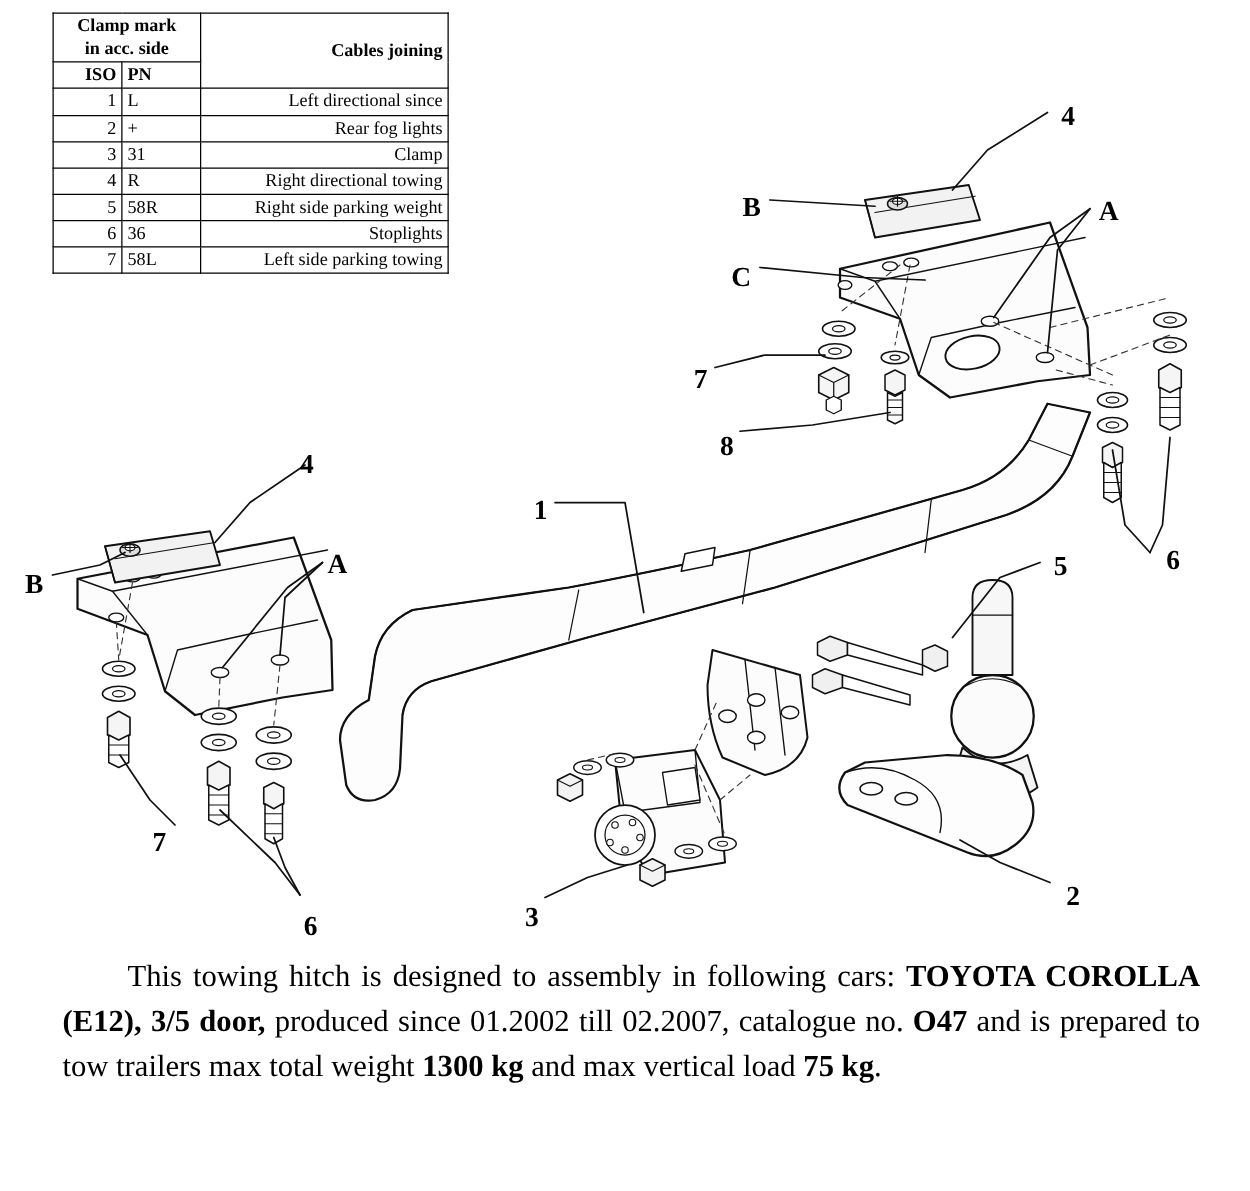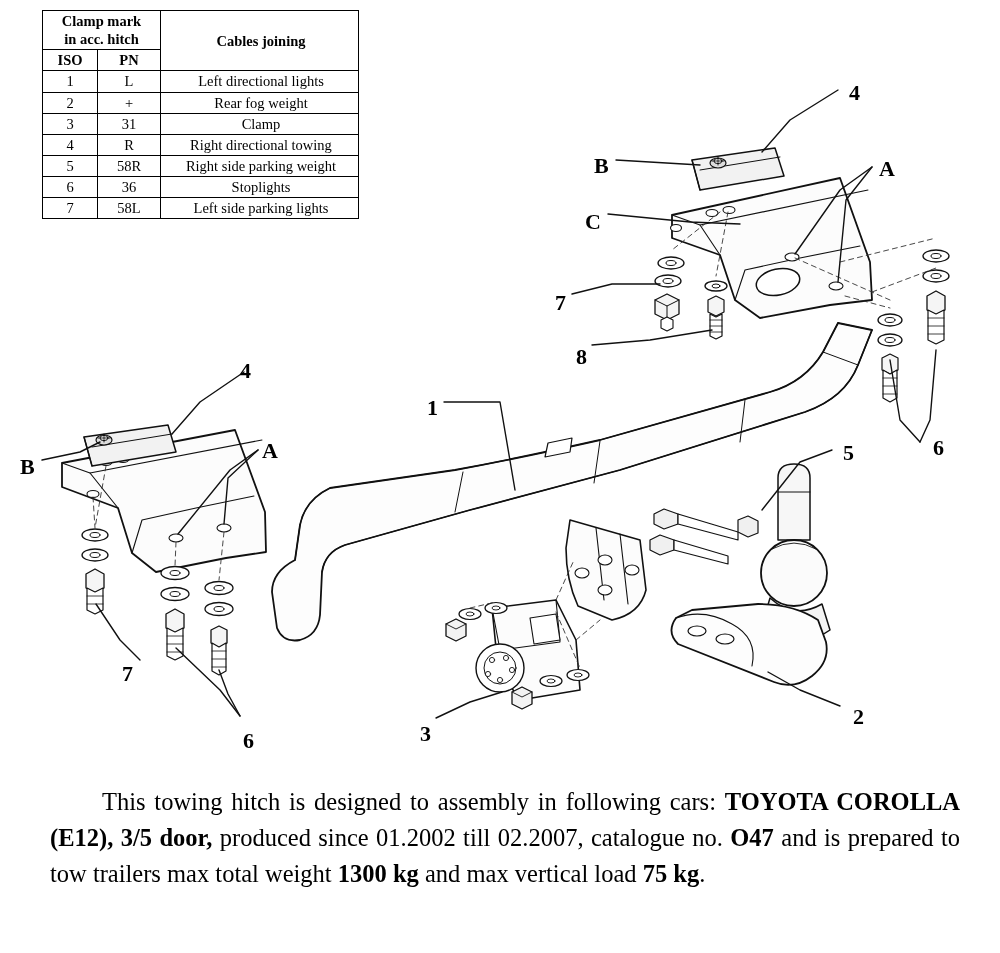--- a/index.html
+++ b/index.html
@@ -34,23 +34,23 @@
   .legend-table td, .legend-table th {
     border: 1px solid #000;
     padding: 1px 4px;
     line-height: 1.25;
   }
   .legend-table th {
     font-weight: bold;
     text-align: center;
   }
   .legend-table .c-head-1 { width: 100px; }
-  .legend-table .c-iso { width: 46px; text-align: center; }
-  .legend-table .c-pn  { width: 54px; text-align: center; }
-  .legend-table .c-desc{ width: 186px; text-align: center; padding-left: 7px; }
+  .legend-table .c-iso { width: 46px; text-align: right; }
+  .legend-table .c-pn  { width: 54px; text-align: left; }
+  .legend-table .c-desc{ width: 186px; text-align: right; padding-left: 7px; }
 
   
   #drawing {
     position: absolute;
     left: 0;
     top: 0;
     width: 1000px;
     height: 800px;
   }
 
@@ -62,60 +62,60 @@
     font-size: 22px;
     line-height: 1;
     color: #000;
     white-space: nowrap;
   }
 
   
   #caption {
     position: absolute;
     left: 50px;
-    top: 784px;
+    top: 764px;
     width: 910px;
     font-family: "Liberation Serif", serif;
     font-size: 24.5px;
     line-height: 1.47;
     text-align: justify;
     text-justify: inter-word;
   }
   #caption .indent { display: inline-block; width: 52px; }
   #caption b { font-weight: bold; }
 </style>
 </head>
 <body>
 
 <div id="page">
 
   <table class="legend-table">
     <thead>
       <tr>
         <th class="c-head-1" colspan="2">
           <div>Clamp mark</div>
-          <div>in acc. hitch</div>
+          <div>in acc. side</div>
         </th>
         <th class="c-desc" rowspan="2">Cables joining</th>
       </tr>
       <tr>
         <th class="c-iso">ISO</th>
         <th class="c-pn">PN</th>
       </tr>
     </thead>
     <tbody>
       <tr>
         <td class="c-iso">1</td>
         <td class="c-pn">L</td>
-        <td class="c-desc">Left directional lights</td>
+        <td class="c-desc">Left directional since</td>
       </tr>
       <tr>
         <td class="c-iso">2</td>
         <td class="c-pn">+</td>
-        <td class="c-desc">Rear fog weight</td>
+        <td class="c-desc">Rear fog lights</td>
       </tr>
       <tr>
         <td class="c-iso">3</td>
         <td class="c-pn">31</td>
         <td class="c-desc">Clamp</td>
       </tr>
       <tr>
         <td class="c-iso">4</td>
         <td class="c-pn">R</td>
         <td class="c-desc">Right directional towing</td>
@@ -126,21 +126,21 @@
         <td class="c-desc">Right side parking weight</td>
       </tr>
       <tr>
         <td class="c-iso">6</td>
         <td class="c-pn">36</td>
         <td class="c-desc">Stoplights</td>
       </tr>
       <tr>
         <td class="c-iso">7</td>
         <td class="c-pn">58L</td>
-        <td class="c-desc">Left side parking lights</td>
+        <td class="c-desc">Left side parking towing</td>
       </tr>
     </tbody>
   </table>
 
   <svg id="drawing" viewBox="0 0 1000 800">
     <g fill="none" stroke="#111111" stroke-width="1.6" stroke-linejoin="round" stroke-linecap="round">
 
       <g>
         <path d="M295,560 L300,525 Q305,500 330,488 L455,470 Q520,458 600,440 L770,392 Q805,382 823,352 L838,323
                  L872,330 L858,365 Q845,398 805,412 L620,470 L470,510 L345,545 Q325,552 322,572 L320,615

